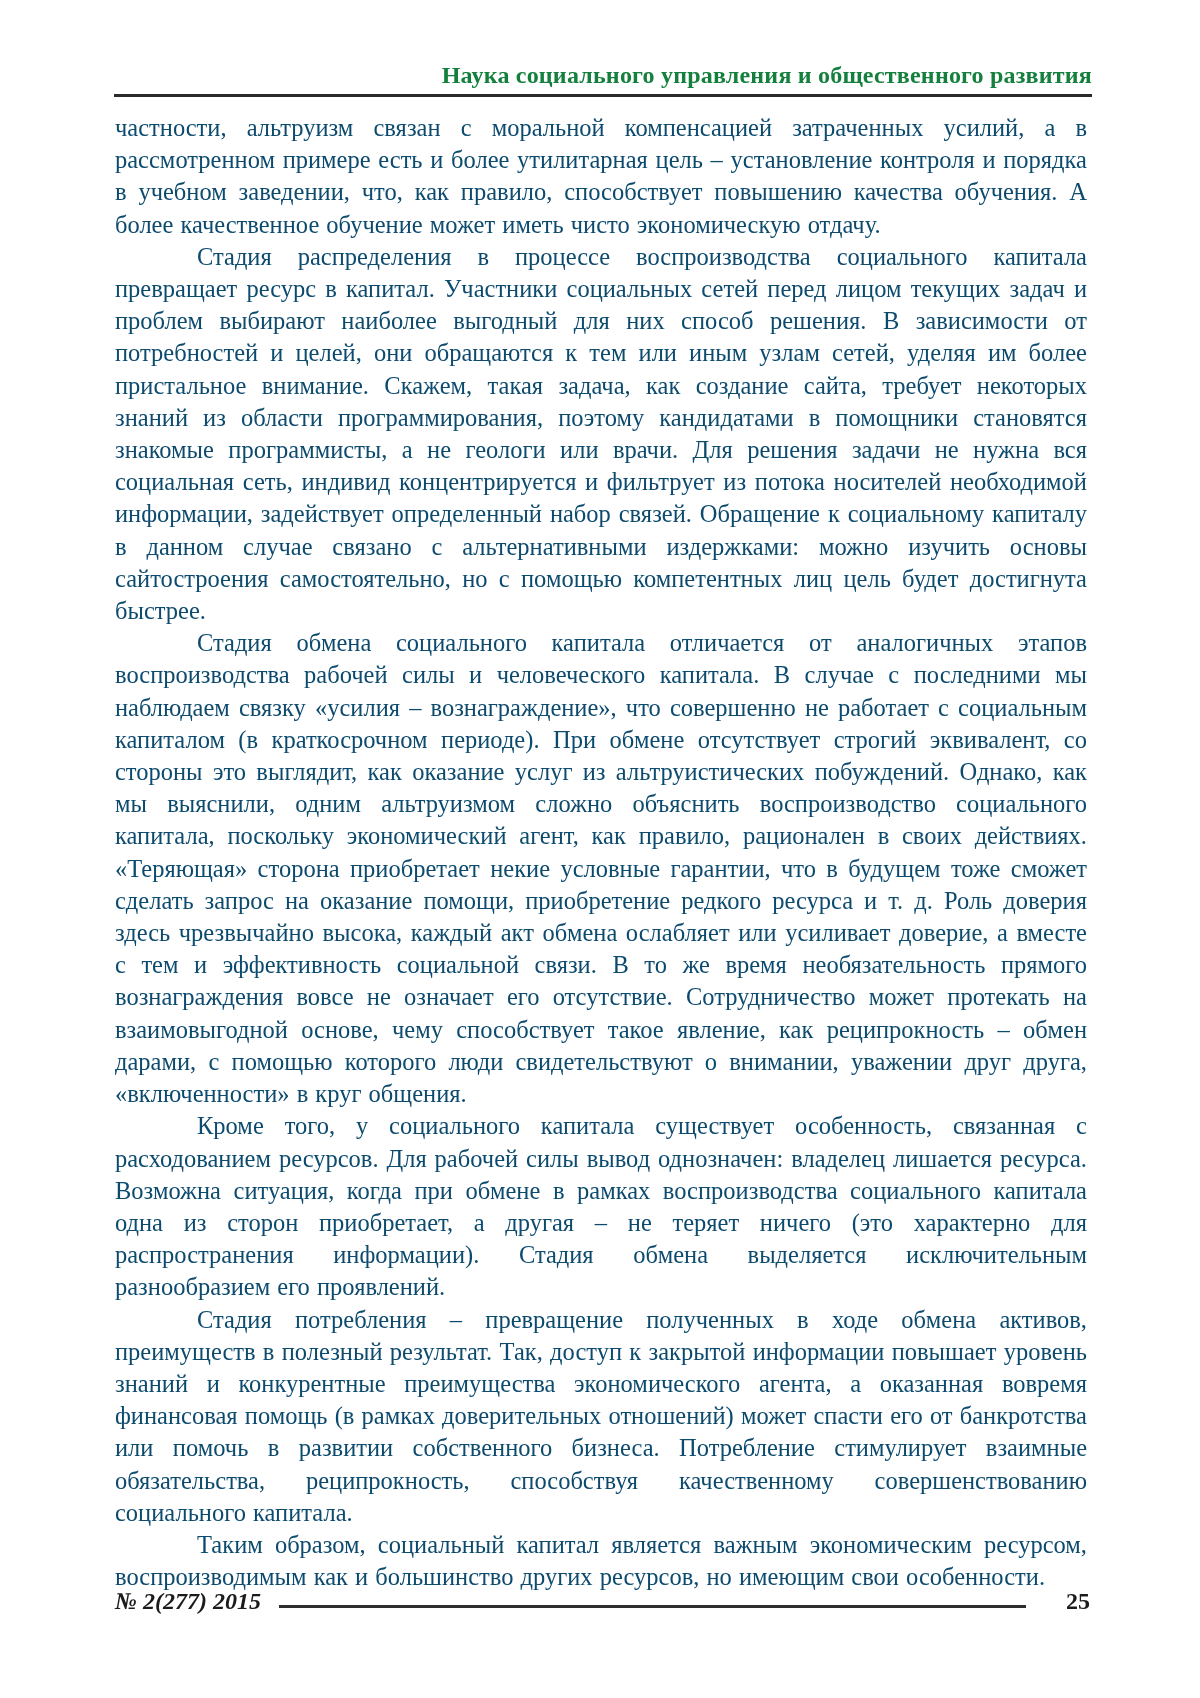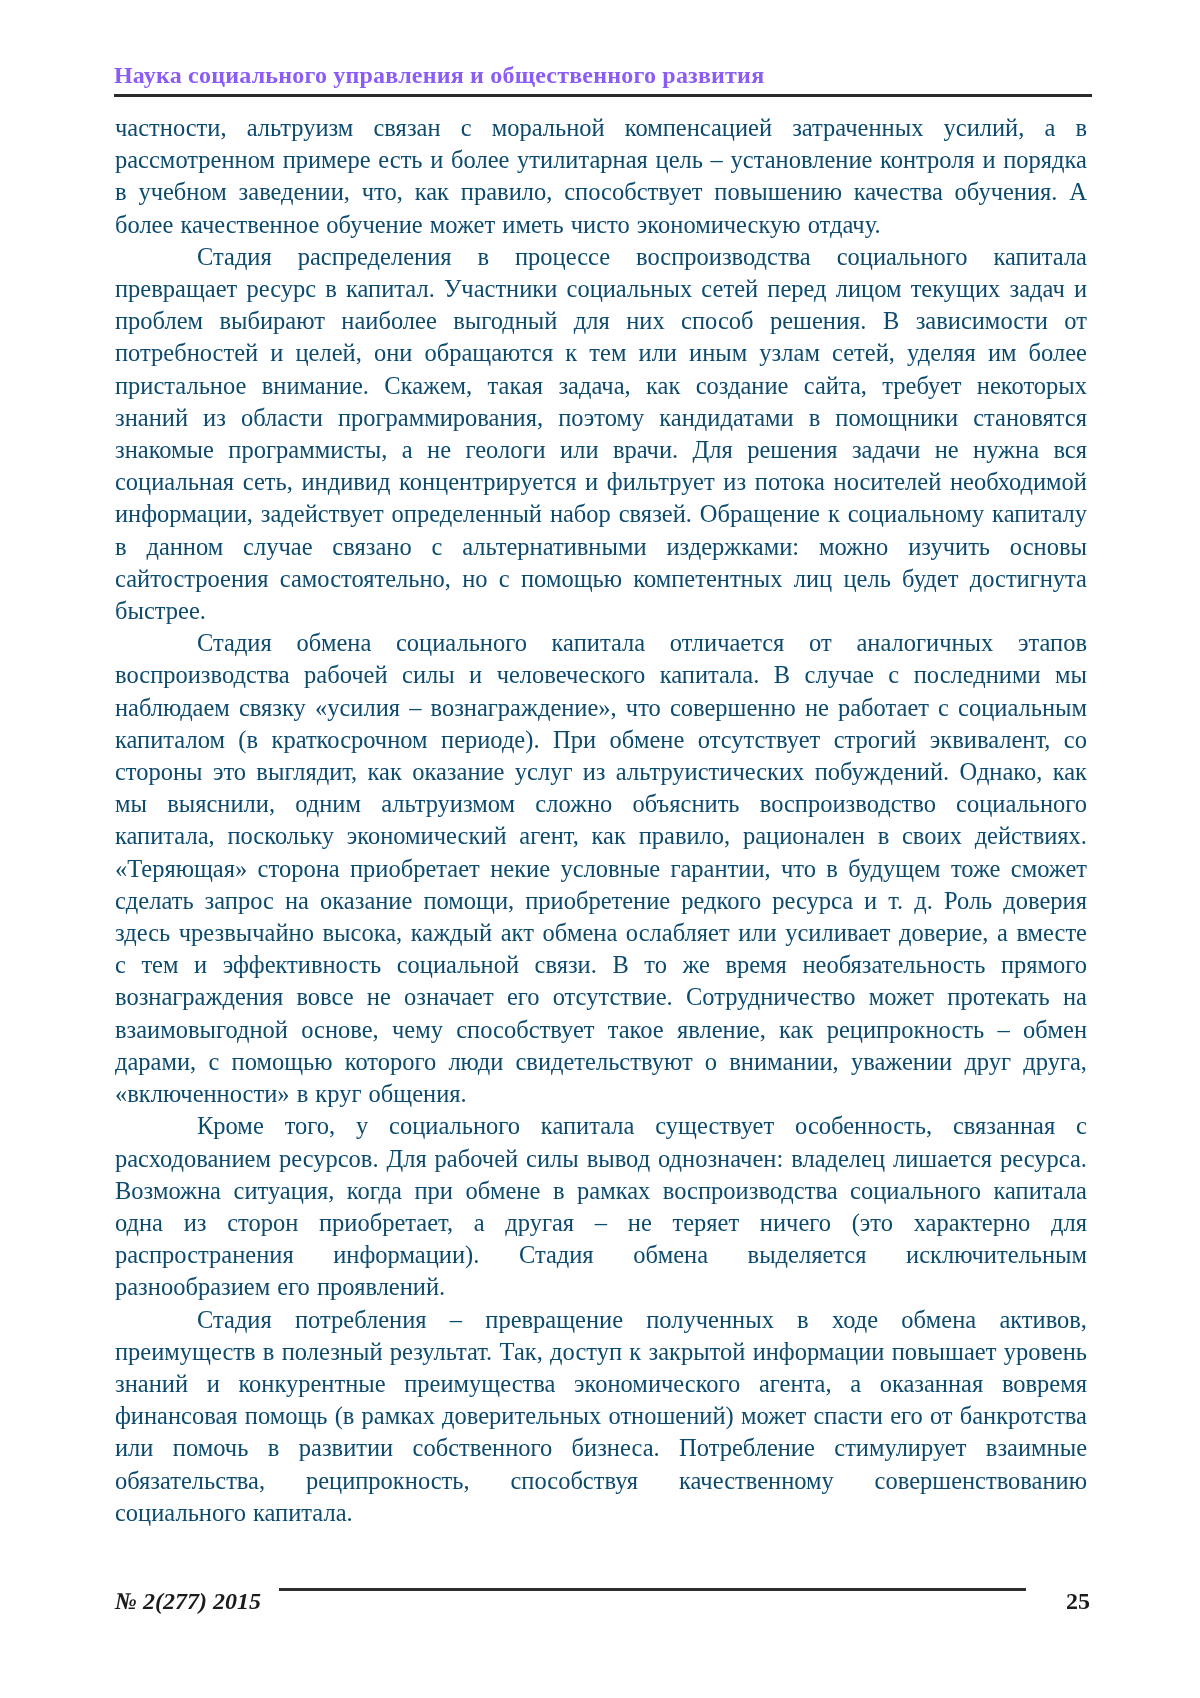--- a/index.html
+++ b/index.html
@@ -14,27 +14,28 @@
     background: #ffffff;
     overflow: hidden;
     font-family: "Liberation Serif", "DejaVu Serif", serif;
     color: #1d1d1d;
   }
   .page-header {
     position: absolute;
     left: 114px;
     right: 108px;
     top: 60px;
+    text-align: right;
     font-weight: bold;
     font-size: 24px;
     line-height: 30px;
     letter-spacing: 0.2px;
     border-bottom: 3px solid #2b2b2b;
     padding-bottom: 4px;
-    color: #8b5cf6;
+    color: #15803d;
   }
   .page-body {
     position: absolute;
     left: 115px;
     right: 113px;
     top: 112px;
   }
   .para {
     margin: 0;
     text-align: justify;
@@ -46,20 +47,21 @@
   }
   .para.no-indent {
     text-indent: 0;
   }
   .page-footer {
     position: absolute;
     left: 115px;
     right: 110px;
     top: 1588px;
     display: flex;
+    align-items: flex-end;
     font-size: 24px;
     font-weight: bold;
     color: #1b1b1b;
   }
   .footer-issue {
     font-style: italic;
     white-space: nowrap;
   }
   .footer-rule {
     flex: 1 1 auto;
@@ -80,20 +82,21 @@
   <header class="page-header">
     <span>Наука социального управления и общественного развития</span>
   </header>
 
   <main class="page-body">
     <p class="para no-indent">частности, альтруизм связан с моральной компенсацией затраченных усилий, а в рассмотренном примере есть и более утилитарная цель – установление контроля и порядка в учебном заведении, что, как правило, способствует повышению качества обучения. А более качественное обучение может иметь чисто экономическую отдачу.</p>
     <p class="para">Стадия распределения в процессе воспроизводства социального капитала превращает ресурс в капитал. Участники социальных сетей перед лицом текущих задач и проблем выбирают наиболее выгодный для них способ решения. В зависимости от потребностей и целей, они обращаются к тем или иным узлам сетей, уделяя им более пристальное внимание. Скажем, такая задача, как создание сайта, требует некоторых знаний из области программирования, поэтому кандидатами в помощники становятся знакомые программисты, а не геологи или врачи. Для решения задачи не нужна вся социальная сеть, индивид концентрируется и фильтрует из потока носителей необходимой информации, задействует определенный набор связей. Обращение к социальному капиталу в данном случае связано с альтернативными издержками: можно изучить основы сайтостроения самостоятельно, но с помощью компетентных лиц цель будет достигнута быстрее.</p>
     <p class="para">Стадия обмена социального капитала отличается от аналогичных этапов воспроизводства рабочей силы и человеческого капитала. В случае с последними мы наблюдаем связку «усилия – вознаграждение», что совершенно не работает с социальным капиталом (в краткосрочном периоде). При обмене отсутствует строгий эквивалент, со стороны это выглядит, как оказание услуг из альтруистических побуждений. Однако, как мы выяснили, одним альтруизмом сложно объяснить воспроизводство социального капитала, поскольку экономический агент, как правило, рационален в своих действиях. «Теряющая» сторона приобретает некие условные гарантии, что в будущем тоже сможет сделать запрос на оказание помощи, приобретение редкого ресурса и т. д. Роль доверия здесь чрезвычайно высока, каждый акт обмена ослабляет или усиливает доверие, а вместе с тем и эффективность социальной связи. В то же время необязательность прямого вознаграждения вовсе не означает его отсутствие. Сотрудничество может протекать на взаимовыгодной основе, чему способствует такое явление, как реципрокность – обмен дарами, с помощью которого люди свидетельствуют о внимании, уважении друг друга, «включенности» в круг общения.</p>
     <p class="para">Кроме того, у социального капитала существует особенность, связанная с расходованием ресурсов. Для рабочей силы вывод однозначен: владелец лишается ресурса. Возможна ситуация, когда при обмене в рамках воспроизводства социального капитала одна из сторон приобретает, а другая – не теряет ничего (это характерно для распространения информации). Стадия обмена выделяется исключительным разнообразием его проявлений.</p>
     <p class="para">Стадия потребления – превращение полученных в ходе обмена активов, преимуществ в полезный результат. Так, доступ к закрытой информации повышает уровень знаний и конкурентные преимущества экономического агента, а оказанная вовремя финансовая помощь (в рамках доверительных отношений) может спасти его от банкротства или помочь в развитии собственного бизнеса. Потребление стимулирует взаимные обязательства, реципрокность, способствуя качественному совершенствованию социального капитала.</p>
+    <p class="para">Таким образом, социальный капитал является важным экономическим ресурсом, воспроизводимым как и большинство других ресурсов, но имеющим свои особенности.</p>
   </main>
 
   <footer class="page-footer">
     <span class="footer-issue">№ 2(277) 2015</span>
     <span class="footer-rule"></span>
     <span class="footer-page">25</span>
   </footer>
 
 </div>
 

